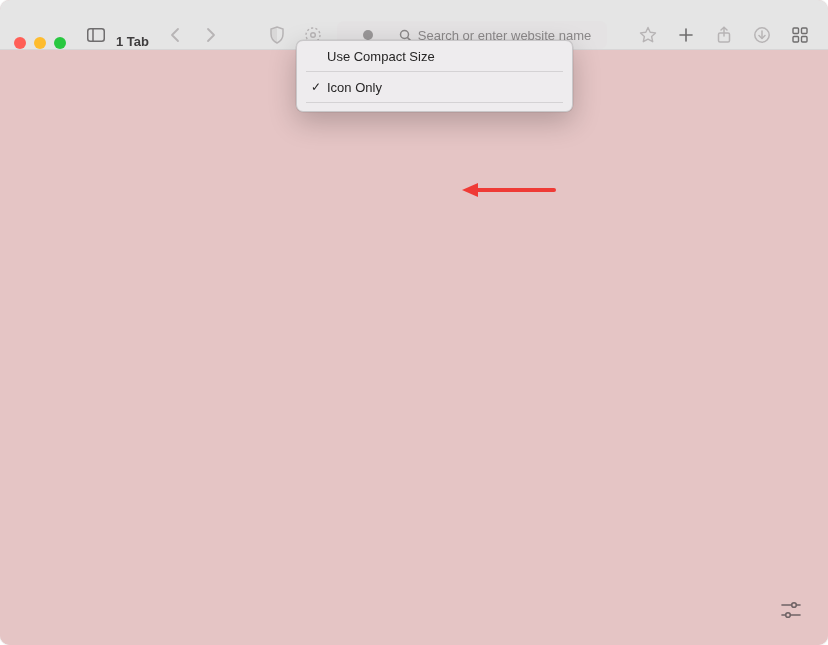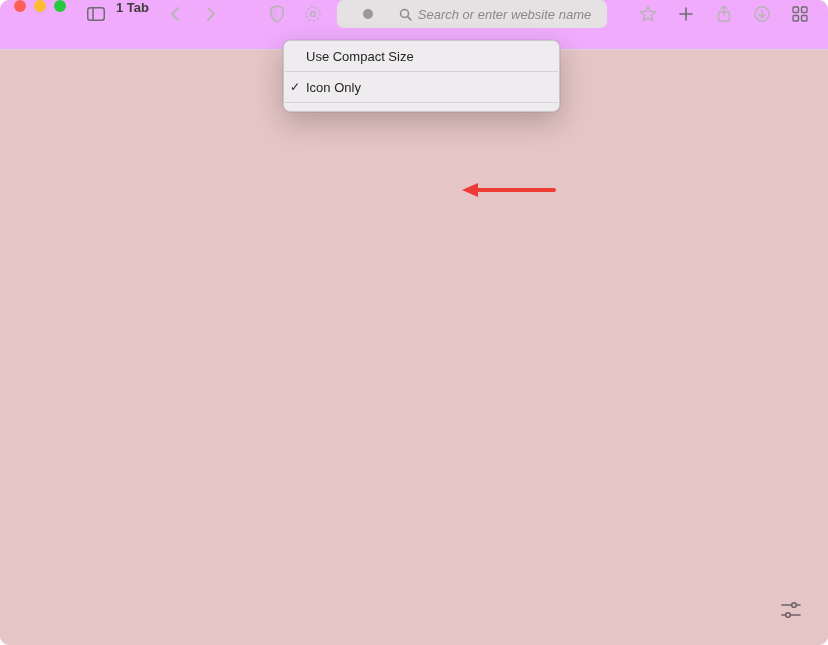--- a/index.html
+++ b/index.html
@@ -15,24 +15,24 @@
       width: 828px;
       height: 645px;
       border-radius: 10px;
       overflow: hidden;
       background: #e5c5c5;
       position: relative;
       box-shadow: 0 0 0 1px rgba(0,0,0,0.05);
     }
     .titlebar {
       height: 50px;
-      background: #f0abfc;
+      background: #e5e5e5;
       border-bottom: 1px solid #d8d6d7;
       display: flex;
-      align-items: flex-start;
+      align-items: flex-end;
       padding: 0 14px;
       gap: 8px;
       position: relative;
     }
     .traffic-lights {
       display: flex;
       gap: 8px;
       align-items: center;
       margin-right: 8px;
     }
@@ -65,21 +65,20 @@
       background: #e4e2e3;
       border-radius: 7px;
       display: flex;
       align-items: center;
       justify-content: center;
       gap: 6px;
       color: #8b8889;
       font-size: 13px;
       margin-left: 2px;
       margin-right: 6px;
-      font-style: italic;
     }
     .url-field .lead-dot {
       width: 10px; height: 10px; border-radius: 50%;
       background: #9a9798;
       margin-right: 20px;
       margin-left: 10px;
     }
 
     .right-icons {
       display: flex;
@@ -91,27 +90,27 @@
     .content {
       position: absolute;
       top: 50px;
       left: 0; right: 0; bottom: 0;
       background: #e5c5c5;
     }
 
     .context-menu {
       position: absolute;
       top: 40px;
-      left: 283px;
+      left: 296px;
       width: 277px;
       background: #eeecee;
       border: 1px solid #c9c7c9;
       border-radius: 7px;
       box-shadow: 0 10px 28px rgba(0,0,0,0.22), 0 0 0 0.5px rgba(0,0,0,0.1);
-      padding: 4px 0;
+      padding: 4px 8px;
       font-size: 13px;
       color: #262525;
     }
     .menu-item {
       height: 22px;
       display: flex;
       align-items: center;
       padding: 0 12px 0 22px;
       position: relative;
       white-space: nowrap;

